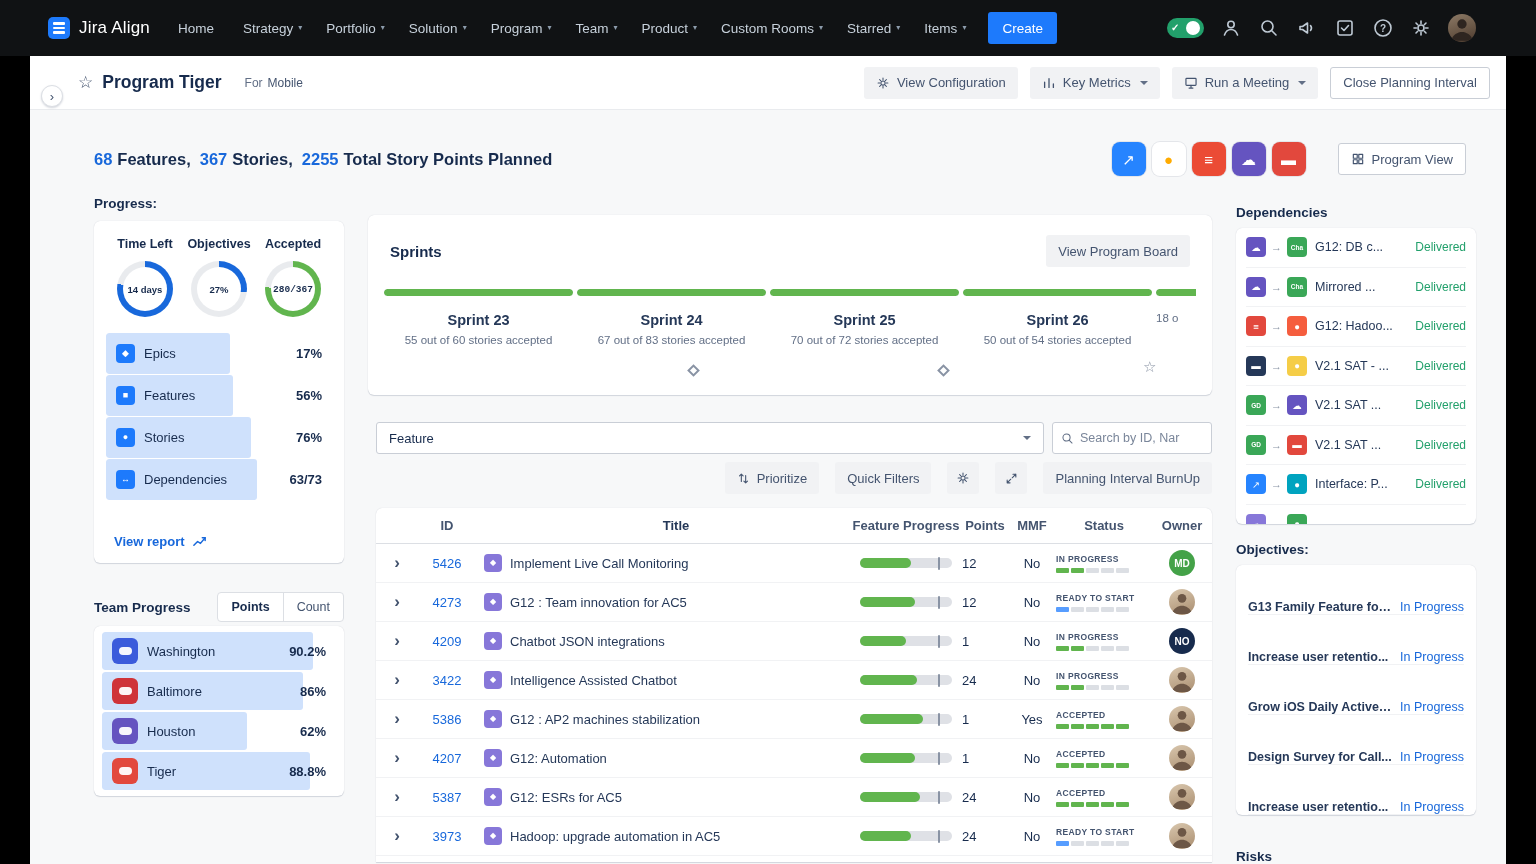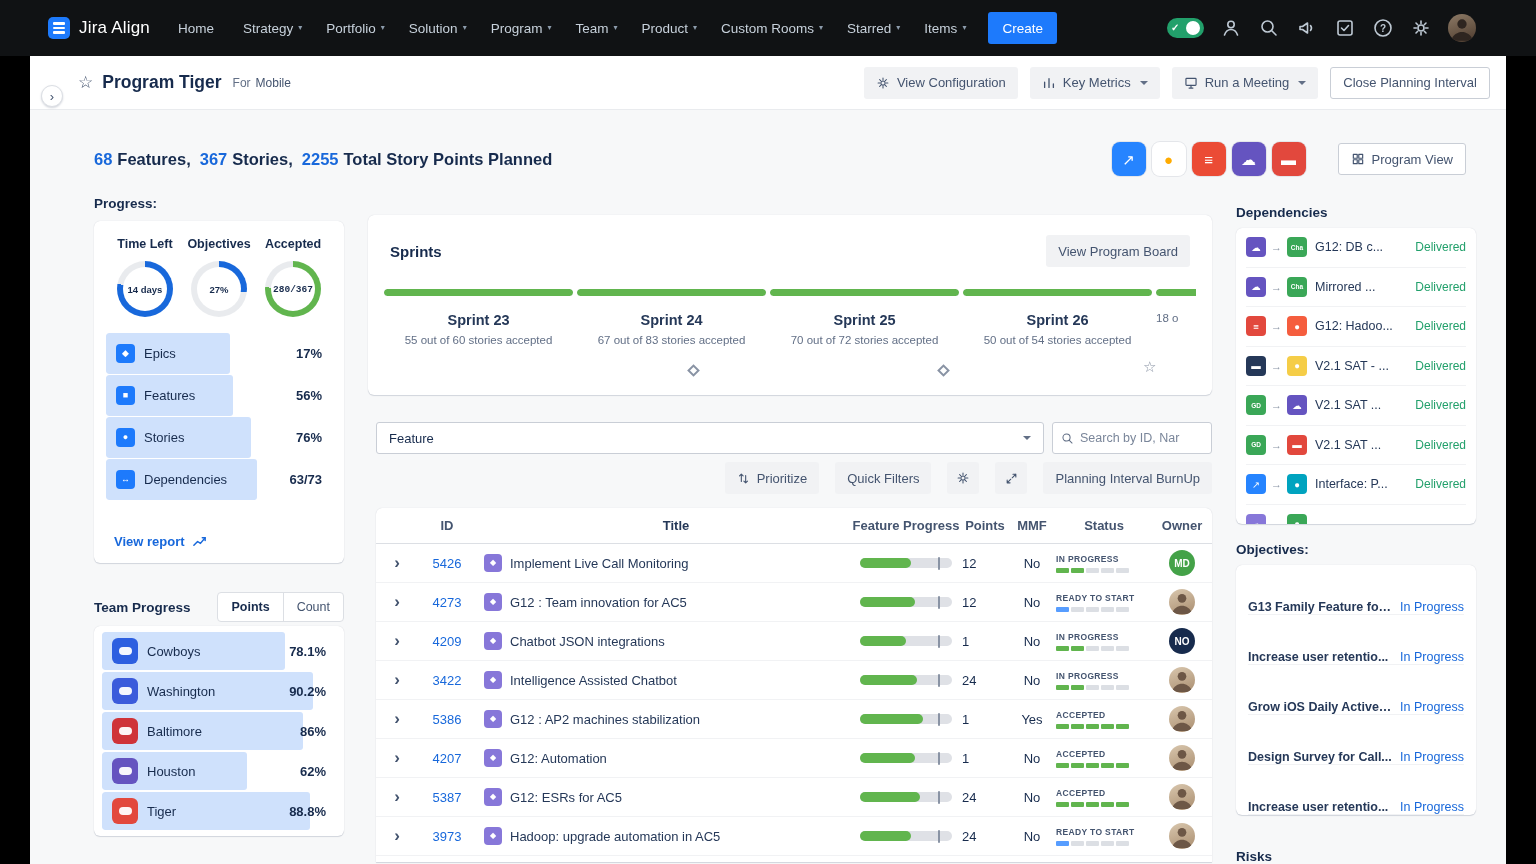--- a/index.html
+++ b/index.html
@@ -40,21 +40,21 @@
 
   
   .content{position:absolute;top:56px;left:30px;width:1476px;height:808px;background:#f7f8f9;overflow:hidden}
   .pagehead{position:relative;height:54px;background:#fff;border-bottom:1px solid #e9ebee;
             display:flex;align-items:center;padding:0 16px 0 48px}
   .collapse{position:absolute;left:11px;top:29px;width:22px;height:22px;border-radius:50%;background:#fff;
             border:1px solid var(--border);box-shadow:0 1px 2px rgba(9,30,66,.18);color:var(--text2);
             font-size:13px;display:grid;place-items:center;cursor:pointer;z-index:5;font-family:inherit}
   .star{color:var(--text2);font-size:17px;margin-right:9px;cursor:pointer}
   .page-title{font-size:17.5px;font-weight:600;color:var(--navy)}
-  .for{font-size:12px;color:var(--muted);margin-left:11px}
+  .for{font-size:12px;color:var(--muted);margin-left:23px}
   .ctx{font-size:12px;color:var(--text2);margin-left:5px;font-weight:500}
   .headbtns{margin-left:auto;display:flex;gap:12px;align-items:center}
   .chip{display:inline-flex;align-items:center;gap:7px;background:#f1f2f4;border:0;border-radius:3px;height:32px;
         padding:0 12px;font-size:13px;font-weight:500;color:var(--text2);font-family:inherit;cursor:pointer;white-space:nowrap}
   .chip svg{stroke:var(--text2);fill:none;stroke-width:1.5;stroke-linecap:round;stroke-linejoin:round}
   .chip.outline{background:#fff;border:1px solid #c9ced6}
   .tri{width:0;height:0;border-left:4px solid transparent;border-right:4px solid transparent;
        border-top:4px solid var(--muted);margin-left:2px}
 
   
@@ -464,28 +464,20 @@
       <div class="team-head">
         <span class="sec-label">Team Progress</span>
         <div class="tabs">
           <span class="tab active">Points</span>
           <span class="tab">Count</span>
         </div>
       </div>
 
       <div class="card team-card">
 
-          <div class="prog-row team-row">
-            <span class="fill" style="width: 78%;"></span>
-            <span class="team-avatar" style="background: rgb(45, 95, 224);">
-              <i class="blob"></i>
-            </span>
-            <span class="prog-name">Cowboys</span>
-            <span class="prog-val">78.1%</span>
-          </div>
 
           <div class="prog-row team-row">
             <span class="fill" style="width: 90%;"></span>
             <span class="team-avatar" style="background: rgb(59, 91, 219);">
               <i class="blob"></i>
             </span>
             <span class="prog-name">Washington</span>
             <span class="prog-val">90.2%</span>
           </div>
 

